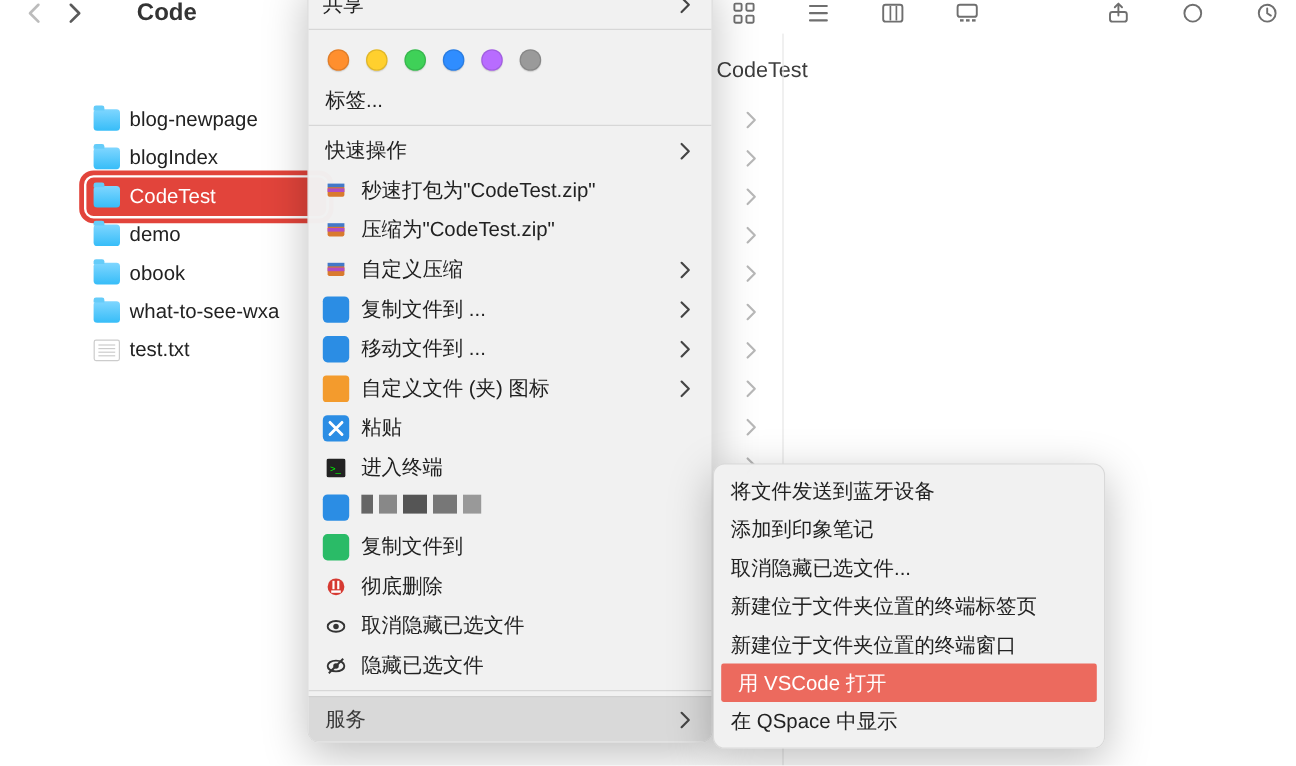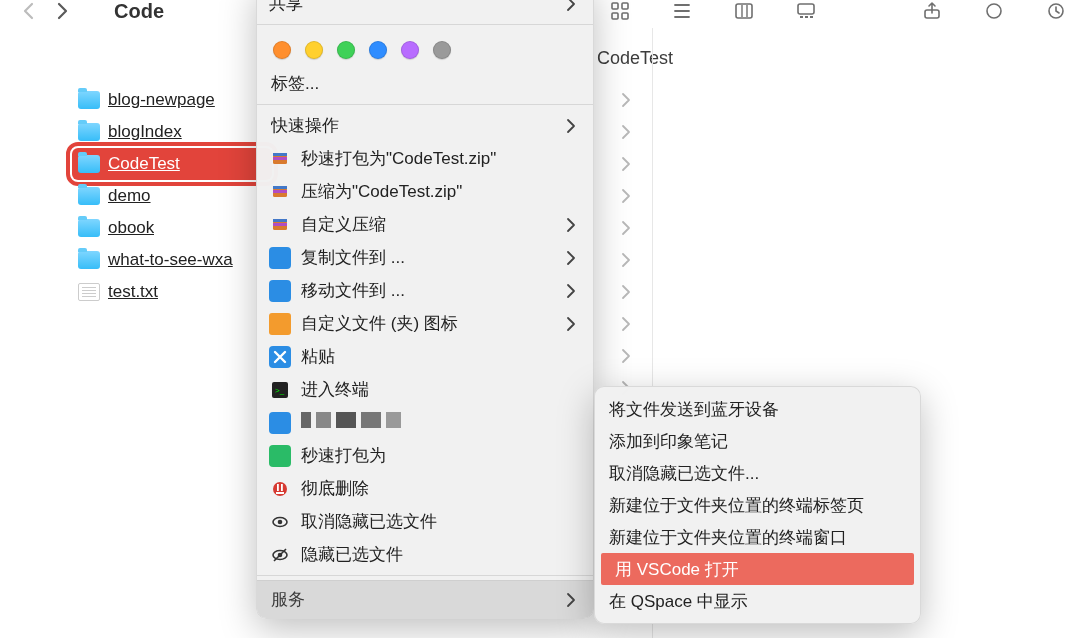--- a/index.html
+++ b/index.html
@@ -16,21 +16,20 @@
   .breadcrumb-title { font-size: 20px; font-weight: 700; color: #333; margin-left: 36px; }
   .toolbar-right { position: absolute; right: 0; top: 0; display: flex; gap: 30px; padding-right: 8px; }
 
   
   .file-column {
     position: absolute; left: 72px; top: 84px; width: 200px;
   }
   .file-row {
     display: flex; align-items: center; height: 32px; border-radius: 6px;
     padding: 0 6px;
-    text-decoration: underline;
   }
   .file-row .folder-icon,
   .file-row .file-icon { width: 22px; height: 18px; margin-right: 8px; flex: 0 0 auto; }
   .folder-icon { background: linear-gradient(#7fd6ff,#37bdf8); border-radius: 3px; position: relative; }
   .folder-icon:before { content:''; position:absolute; top:-3px; left:0; width:9px; height:4px; background:#65ccf9; border-radius: 2px 2px 0 0; }
   .file-icon { background:#fff; border:1px solid #ccc; border-radius:2px; position:relative; }
   .file-icon:after{content:'';position:absolute;left:3px;right:3px;top:3px;height:1px;background:#ccc;box-shadow:0 3px 0 #ccc,0 6px 0 #ccc,0 9px 0 #ccc;}
   .file-label { white-space: nowrap; overflow: hidden; text-overflow: ellipsis; }
 
   .file-row.selected {
@@ -374,21 +373,21 @@
           </svg>
         </span>
         <span class="mi-label">进入终端</span>
       </div>
       <div class="menu-item">
         <span class="mi-icon blue-icon"></span>
         <span class="mi-label"><span class="pixel"></span></span>
       </div>
       <div class="menu-item">
         <span class="mi-icon green-icon"></span>
-        <span class="mi-label">秒速打包为</span>
+        <span class="mi-label">复制文件到</span>
       </div>
       <div class="menu-item">
         <span class="mi-icon">
           <svg class="ic" viewBox="0 0 16 16">
             <circle cx="8" cy="8" r="7" fill="#d63a32"></circle>
             <rect x="5" y="3" width="1.8" height="7" fill="#fff"></rect>
             <rect x="9" y="3" width="1.8" height="7" fill="#fff"></rect>
             <rect x="4" y="11" width="8" height="2" fill="#fff"></rect>
           </svg>
         </span>

